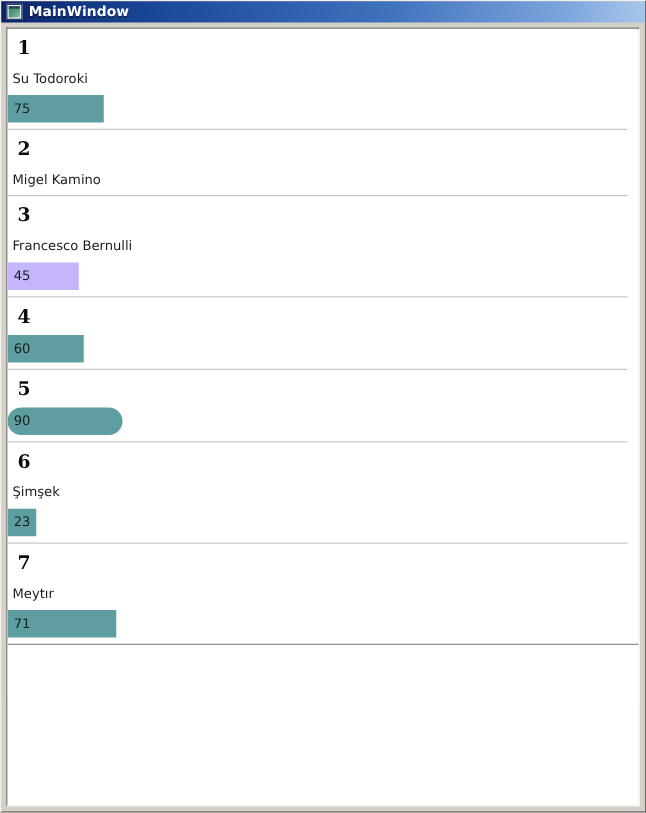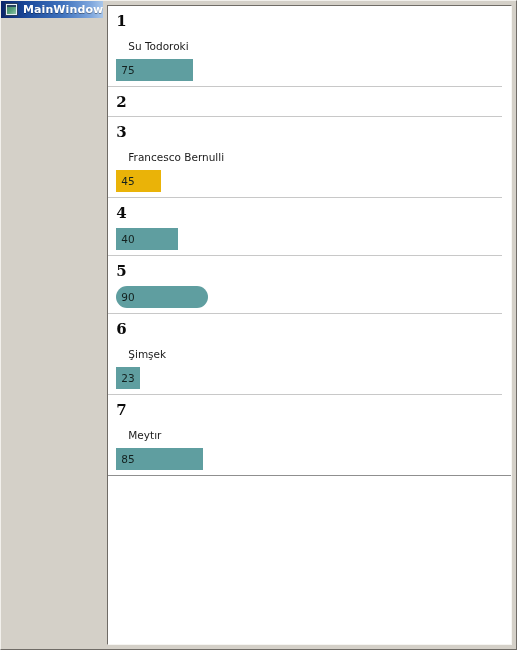--- a/index.html
+++ b/index.html
@@ -18,21 +18,21 @@
   .window {
     width: 517px;
     height: 650px;
     box-sizing: border-box;
     background: #d4d0c8;
     border-left: 1px solid #f2f0ec;
     border-top: 1px solid #f2f0ec;
     border-right: 1px solid #6f6b66;
     border-bottom: 1px solid #6f6b66;
     display: flex;
-    flex-direction: row;
+    flex-direction: column;
     position: relative;
   }
 
   
   .titlebar {
     height: 17px;
     min-height: 17px;
     background: linear-gradient(to right, #0a246a 0%, #1c4a9c 26%, #3f72bd 60%, #7ea6dd 88%, #a8c6ea 100%);
     display: flex;
     align-items: center;
@@ -110,27 +110,27 @@
     font-weight: bold;
     color: #0b0b0b;
     line-height: 18px;
     padding-left: 8px;
   }
   .item-name {
     font-family: "DejaVu Sans", sans-serif;
     font-size: 10.5px;
     color: #1b1b1b;
     line-height: 14px;
-    padding-left: 20px;
+    padding-left: 4px;
     margin-top: 9px;
     white-space: nowrap;
   }
   .bar-track {
     margin-top: 6px;
-    padding-left: 8px;
+    padding-left: 0;
     height: 22px;
   }
   .bar {
     height: 22px;
     background: #5f9ea0;
     display: flex;
     align-items: center;
     box-sizing: border-box;
     padding-left: 5px;
     min-width: 14px;
@@ -175,37 +175,38 @@
             <div class="item-name">Su Todoroki</div>
             <div class="bar-track">
               <div class="bar" style="width: 76.5px; background: rgb(95, 158, 160);">
                 <span class="bar-value">75</span>
               </div>
             </div>
             <div class="separator"></div>
           </li>
           <li class="item">
             <div class="item-index">2</div>
+            <div class="item-name">Migel Kamino</div>
             <div class="separator"></div>
           </li>
           <li class="item">
             <div class="item-index">3</div>
             <div class="item-name">Francesco Bernulli</div>
             <div class="bar-track">
-              <div class="bar" style="width: 45px; background: #eab308;">
+              <div class="bar" style="width: 57px; background: #c4b5fd;">
                 <span class="bar-value">45</span>
               </div>
             </div>
             <div class="separator"></div>
           </li>
           <li class="item">
             <div class="item-index">4</div>
             <div class="bar-track">
               <div class="bar" style="width: 61.2px; background: rgb(95, 158, 160);">
-                <span class="bar-value">40</span>
+                <span class="bar-value">60</span>
               </div>
             </div>
             <div class="separator"></div>
           </li>
           <li class="item">
             <div class="item-index">5</div>
             <div class="bar-track">
               <div class="bar" style="width: 91.8px; background: rgb(95, 158, 160); border-radius: 11px;">
                 <span class="bar-value">90</span>
               </div>
@@ -220,21 +221,21 @@
                 <span class="bar-value">23</span>
               </div>
             </div>
             <div class="separator"></div>
           </li>
           <li class="item">
             <div class="item-index">7</div>
             <div class="item-name">Meytır</div>
             <div class="bar-track">
               <div class="bar" style="width: 86.7px; background: rgb(95, 158, 160);">
-                <span class="bar-value">85</span>
+                <span class="bar-value">71</span>
               </div>
             </div>
             <div class="separator last"></div>
           </li>
           <li class="tail"></li>
         </ul>
     </div>
   </div>
 
 </div>

